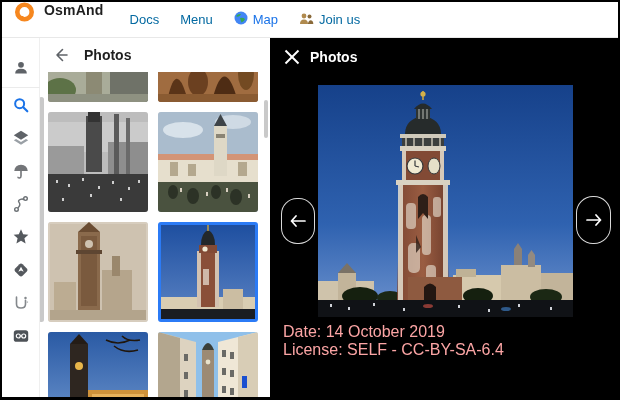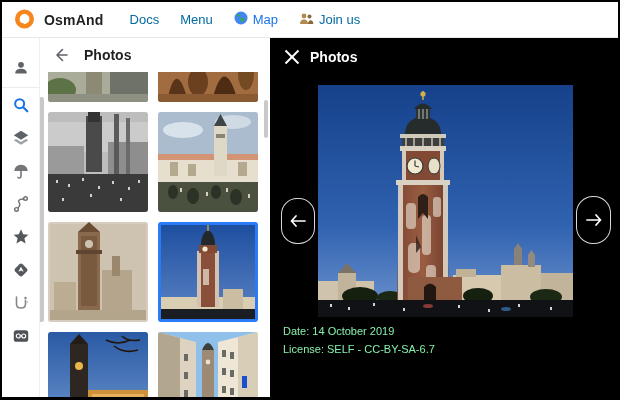--- a/index.html
+++ b/index.html
@@ -1,19 +1,19 @@
 <!DOCTYPE html>
 <html><head>
 <meta charset="utf-8">
 <style>
   html,body{margin:0;padding:0;background:#666;font-family:"Liberation Sans",sans-serif;}
   .screen{position:relative;width:620px;height:400px;background:#000;overflow:hidden;}
   
   .navbar{position:absolute;left:2px;top:2px;width:616px;height:36px;background:#fff;
-    border-bottom:1px solid #e8e8e8;display:flex;align-items:center;box-sizing:border-box;}
+    border-bottom:1px solid #e8e8e8;display:flex;box-sizing:border-box;}
   .logo{width:21px;height:21px;margin-left:12px;position:relative;flex:0 0 auto;}
   .brand{font-size:14px;font-weight:700;color:#1f1f1f;margin-left:9px;letter-spacing:.2px;}
   .navlinks{display:flex;align-items:center;margin-left:26px;gap:21px;}
   .navlink{display:flex;align-items:center;gap:5px;font-size:13px;color:#0369a1;cursor:pointer;}
   .navlink.active{color:#1a73e8;}
   
   .sidebar{position:absolute;left:2px;top:38px;width:38px;height:359px;background:#fff;
     border-right:1px solid #efefef;box-sizing:border-box;}
   .side-icon{position:absolute;left:0;width:38px;height:24px;display:flex;align-items:center;justify-content:center;cursor:pointer;}
   .side-sep{position:absolute;left:0;top:49px;width:38px;border-top:1px solid #ebebeb;}
@@ -33,21 +33,21 @@
   .sb-right{left:224px;top:62px;width:4px;height:38px;}
   
   .viewer{position:absolute;left:270px;top:38px;width:348px;height:359px;background:#000;color:#fff;}
   .close-btn{position:absolute;left:12px;top:9px;width:20px;height:20px;display:flex;align-items:center;justify-content:center;cursor:pointer;}
   .viewer-title{position:absolute;left:40px;top:11px;font-size:14px;font-weight:700;color:#fff;}
   .mainphoto{position:absolute;left:48px;top:47px;width:255px;height:232px;}
   .navpill{position:absolute;width:32px;height:44px;border:1.5px solid rgba(255,255,255,.85);
     border-radius:16px;display:flex;align-items:center;justify-content:center;cursor:pointer;background:rgba(0,0,0,.25);}
   .pill-left{left:11px;top:160px;}
   .pill-right{left:306px;top:158px;width:33px;height:46px;border-radius:17px;}
-  .meta{position:absolute;left:13px;top:285px;font-size:11px;line-height:17.5px;color:#86efac;}
+  .meta{position:absolute;left:13px;top:285px;font-size:16px;line-height:17.5px;color:#fca5a5;}
 </style>
 </head>
 <body>
 
 <div class="screen">
 
   <div class="navbar">
     <div class="logo">
       <svg width="21" height="21" viewBox="0 0 21 21">
         <circle cx="10.5" cy="10" r="7.2" fill="none" stroke="#f6871f" stroke-width="4.6"></circle>
@@ -446,17 +446,17 @@
       </svg>
     </div>
     <div class="navpill pill-right">
       <svg width="16" height="12" viewBox="0 0 16 12">
         <path d="M10 1 L14.5 6 L10 11 M14.5 6 L1 6" fill="none" stroke="#fff" stroke-width="1.7" stroke-linecap="round" stroke-linejoin="round"></path>
       </svg>
     </div>
 
     <div class="meta">
       <div>Date: 14 October 2019</div>
-      <div>License: SELF - CC-BY-SA-6.7</div>
+      <div>License: SELF - CC-BY-SA-6.4</div>
     </div>
   </div>
 
 </div>
 
 </body></html>

